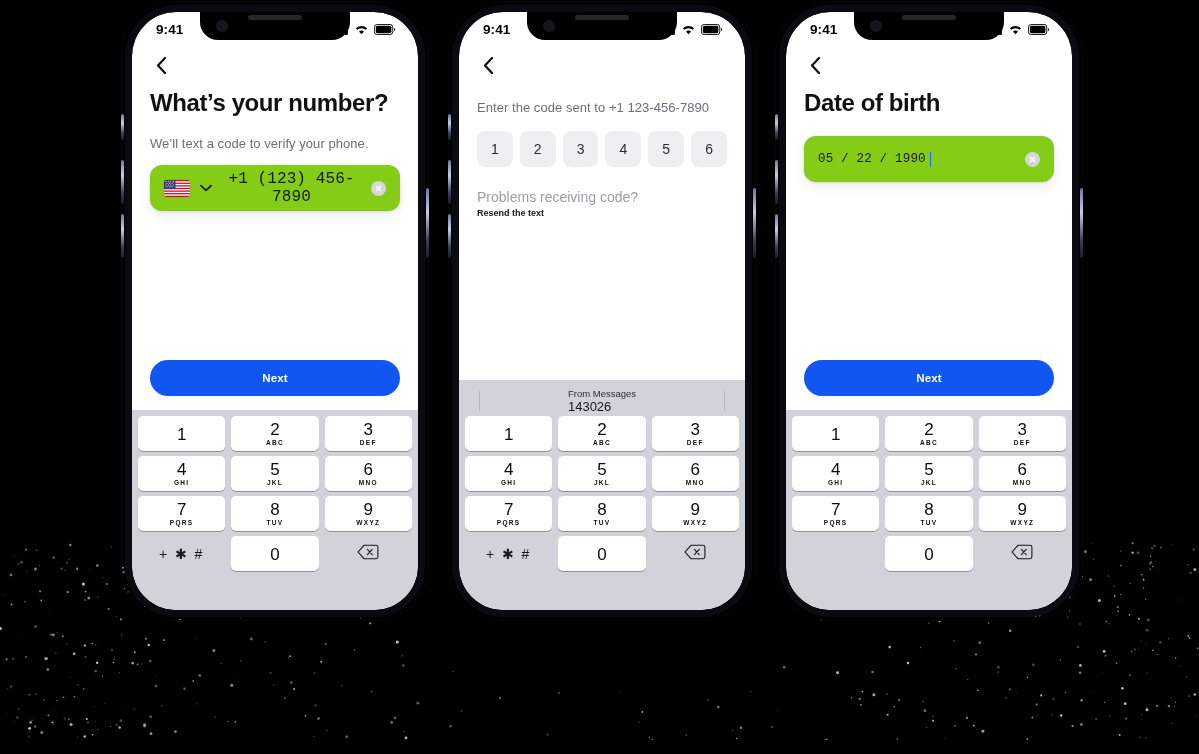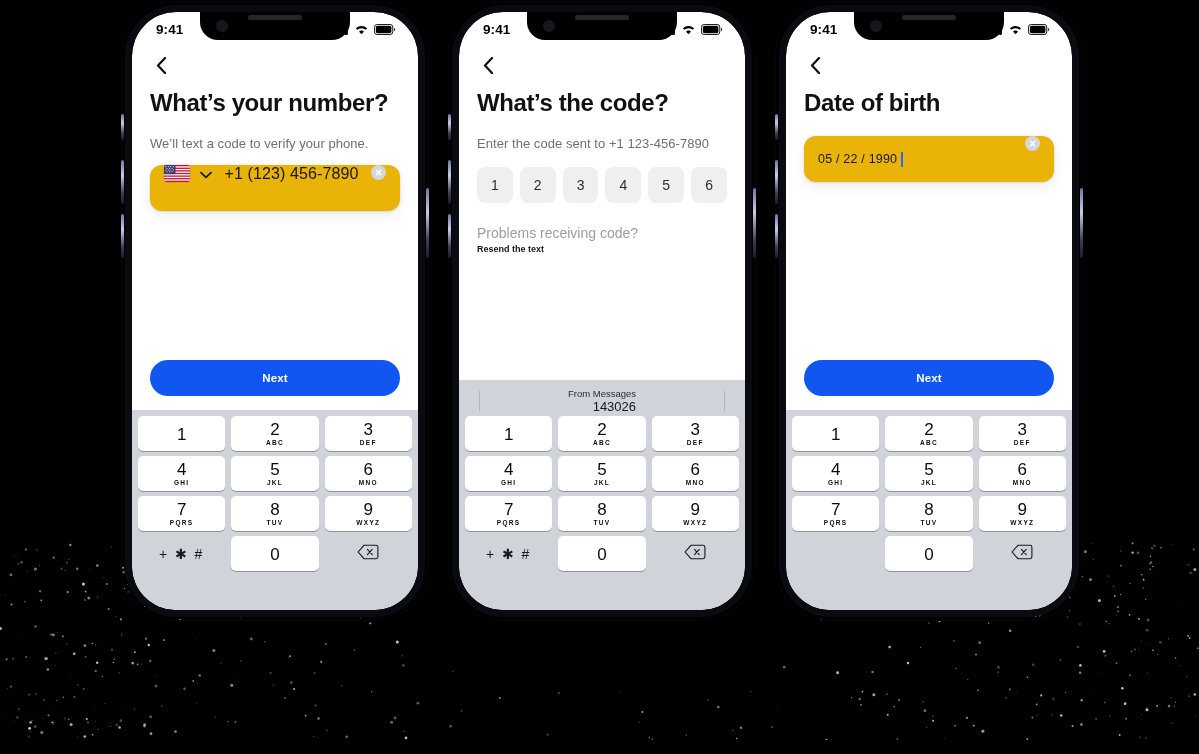--- a/index.html
+++ b/index.html
@@ -39,23 +39,23 @@
   .clock{font-size:13.5px;font-weight:700;color:#000;letter-spacing:.1px;}
   .statusicons{display:flex;align-items:center;gap:5px;}
 
   
   .content{flex:1 1 auto;padding:0 18px;box-sizing:border-box;position:relative;display:flex;flex-direction:column;}
   .backrow{height:30px;display:flex;align-items:center;margin-top:4px;}
   .back{width:22px;height:22px;display:flex;align-items:center;justify-content:center;cursor:pointer;}
   .h1{font-size:24px;font-weight:700;color:#111;letter-spacing:-.4px;margin-top:10px;line-height:1.1;}
   .sub{font-size:13px;color:#6b6f76;margin-top:20px;letter-spacing:.05px;}
 
-  .field{margin-top:14px;height:46px;background:#eab308;border-radius:12px;display:flex;
+  .field{margin-top:14px;height:46px;background:#84cc16;border-radius:12px;display:flex;align-items:center;
          padding:0 14px;box-sizing:border-box;
-         box-shadow:0 1px 3px rgba(16,24,40,.10),0 5px 14px rgba(16,24,40,.07),0 0 0 .5px rgba(16,24,40,.045);}
+         box-shadow:0 1px 3px rgba(16,24,40,.10),0 5px 14px rgba(16,24,40,.07),0 0 0 .5px rgba(16,24,40,.045);font-family:Liberation Mono, monospace;}
   .flag{width:26px;height:17px;border-radius:2px;overflow:hidden;position:relative;flex:0 0 auto;
         box-shadow:0 0 0 .5px rgba(0,0,0,.12);}
   .chev{margin-left:10px;}
   .phonetext{flex:1;text-align:center;font-size:16px;color:#16181d;letter-spacing:.1px;}
   .dobtext{flex:1;font-size:12.5px;color:#16181d;letter-spacing:.2px;display:flex;align-items:center;}
   .caret{display:inline-block;width:1.5px;height:15px;background:#1f6bff;margin-left:4px;}
   .clearbtn{width:15px;height:15px;border-radius:50%;background:#d4d6da;display:flex;align-items:center;
             justify-content:center;flex:0 0 auto;cursor:pointer;}
 
   .otprow{display:flex;gap:7px;margin-top:16px;}
@@ -64,21 +64,21 @@
   .prob{font-size:14px;color:#9a9ea5;margin-top:22px;}
   .resend{font-size:9px;font-weight:700;color:#14161a;margin-top:3px;cursor:pointer;}
 
   .spacer{flex:1 1 auto;}
   .nextbtn{height:36px;border-radius:20px;background:#1156f0;display:flex;align-items:center;justify-content:center;
            color:#fff;font-size:11.5px;font-weight:700;margin-bottom:14px;cursor:pointer;letter-spacing:.1px;}
 
   
   .keyboard{flex:0 0 auto;background:#d0d3d9;padding:6px 3px 0;box-sizing:border-box;}
   .kbsuggest{height:30px;display:flex;align-items:center;justify-content:center;position:relative;}
-  .kbsuggest .lbl{text-align:right;line-height:1.18;}
+  .kbsuggest .lbl{text-align:left;line-height:1.18;}
   .kbsuggest .t1{font-size:9.5px;color:#2b2d31;}
   .kbsuggest .t2{font-size:13px;color:#15171b;}
   .kbsuggest .divider{position:absolute;top:5px;width:1px;height:20px;background:#b2b5bd;}
   .kbsuggest .divider.l{left:17px;} .kbsuggest .divider.r{right:17px;}
   .kbrow{display:flex;margin-bottom:5px;}
   .kcell{flex:1;display:flex;align-items:center;justify-content:center;margin:0 3px;}
   .key{width:100%;height:35px;background:#fff;border-radius:5px;display:flex;flex-direction:column;
        align-items:center;justify-content:center;box-shadow:0 1px 0 rgba(0,0,0,.30);cursor:pointer;}
   .key .num{font-size:17px;color:#0a0b0d;line-height:1;font-weight:400;}
   .key .letters{font-size:6.5px;letter-spacing:1.3px;color:#0a0b0d;margin-top:1.5px;font-weight:600;}
@@ -776,21 +776,20 @@
         </div>
 
         <div class="content">
           <div class="backrow">
             <div class="back">
               <svg width="11" height="17" viewBox="0 0 11 17">
                 <path d="M9 1 2 8.5 9 16" fill="none" stroke="#0b0c0f" stroke-width="2.2" stroke-linecap="round" stroke-linejoin="round"></path>
               </svg>
             </div>
           </div>
-          <div class="h1">What’s the code?</div>
           <div class="sub">Enter the code sent to +1 123-456-7890</div>
           <div class="otprow" id="otp-row">
               <div class="otpbox">1</div>
               <div class="otpbox">2</div>
               <div class="otpbox">3</div>
               <div class="otpbox">4</div>
               <div class="otpbox">5</div>
               <div class="otpbox">6</div>
             </div>
           <div class="prob">Problems receiving code?</div>

